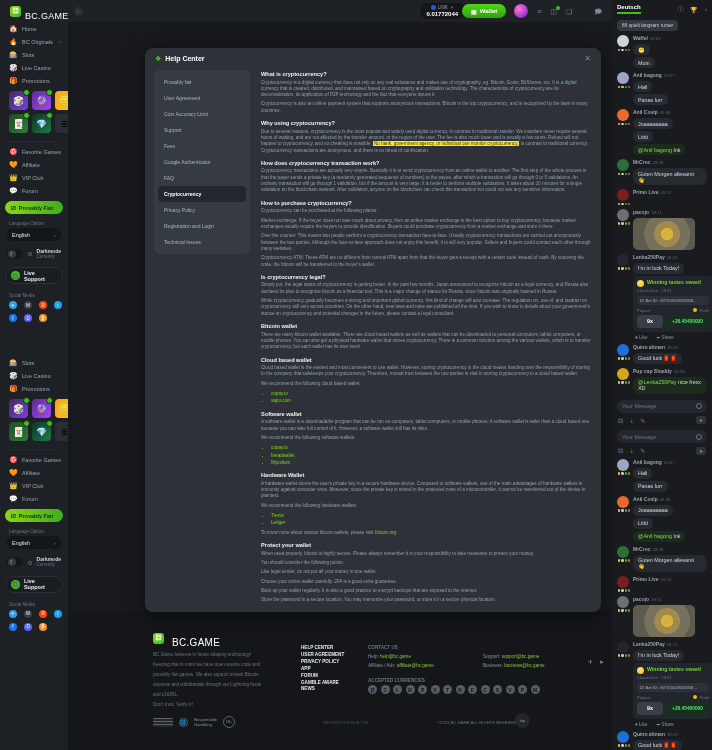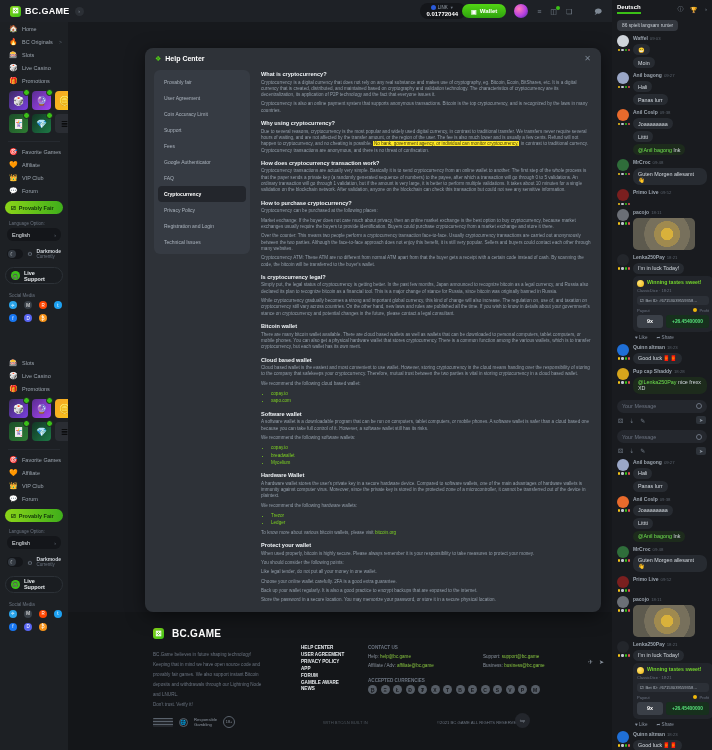--- a/index.html
+++ b/index.html
@@ -3,21 +3,21 @@
 <meta charset="utf-8">
 <style>
   html,body{margin:0;padding:0;background:#0e0f11;}
   .page{position:relative;width:712px;height:750px;background:#17191d;overflow:hidden;
         font-family:"Liberation Sans",sans-serif;-webkit-font-smoothing:antialiased;}
   
   .hdr{position:absolute;left:0;top:0;width:612px;height:22px;background:#1e2126;z-index:6;
        display:flex;align-items:center;padding:0 10px;box-sizing:border-box;}
   .logo-mark{width:11px;height:11px;border-radius:3px;background:linear-gradient(135deg,#8bd419,#3bc117);
        display:flex;align-items:center;justify-content:center;color:#fff;font-size:7px;font-weight:bold;}
-  .logo-txt{color:#fff;font-weight:bold;font-size:9px;letter-spacing:.3px;margin-left:4px;}
+  .logo-txt{color:#fff;font-weight:normal;font-size:9px;letter-spacing:.3px;margin-left:4px;margin-top:9px;}
   .hdr-circle{width:9px;height:9px;border-radius:50%;background:#2b2f35;margin-left:5px;color:#8a939e;
        font-size:5px;display:flex;align-items:center;justify-content:center;}
   .wallet-wrap{margin-left:auto;display:flex;align-items:center;}
   .wallet-pill{background:#14161a;border-radius:8px;padding:2px 8px 2px 6px;text-align:center;}
   .wp-top{display:flex;align-items:center;justify-content:center;gap:2px;font-size:4.5px;color:#9aa3ad;}
   .coin{width:5px;height:5px;border-radius:50%;background:#2a5ada;display:inline-block;}
   .caret{font-size:4px;color:#6b7480;}
   .wp-bal{font-size:6px;color:#fff;font-weight:bold;margin-top:1px;}
   .wallet-btn{height:14px;border-radius:8px;background:linear-gradient(180deg,#52d414,#2fa30e);
        color:#fff;font-weight:bold;font-size:6px;display:flex;align-items:center;gap:3px;

